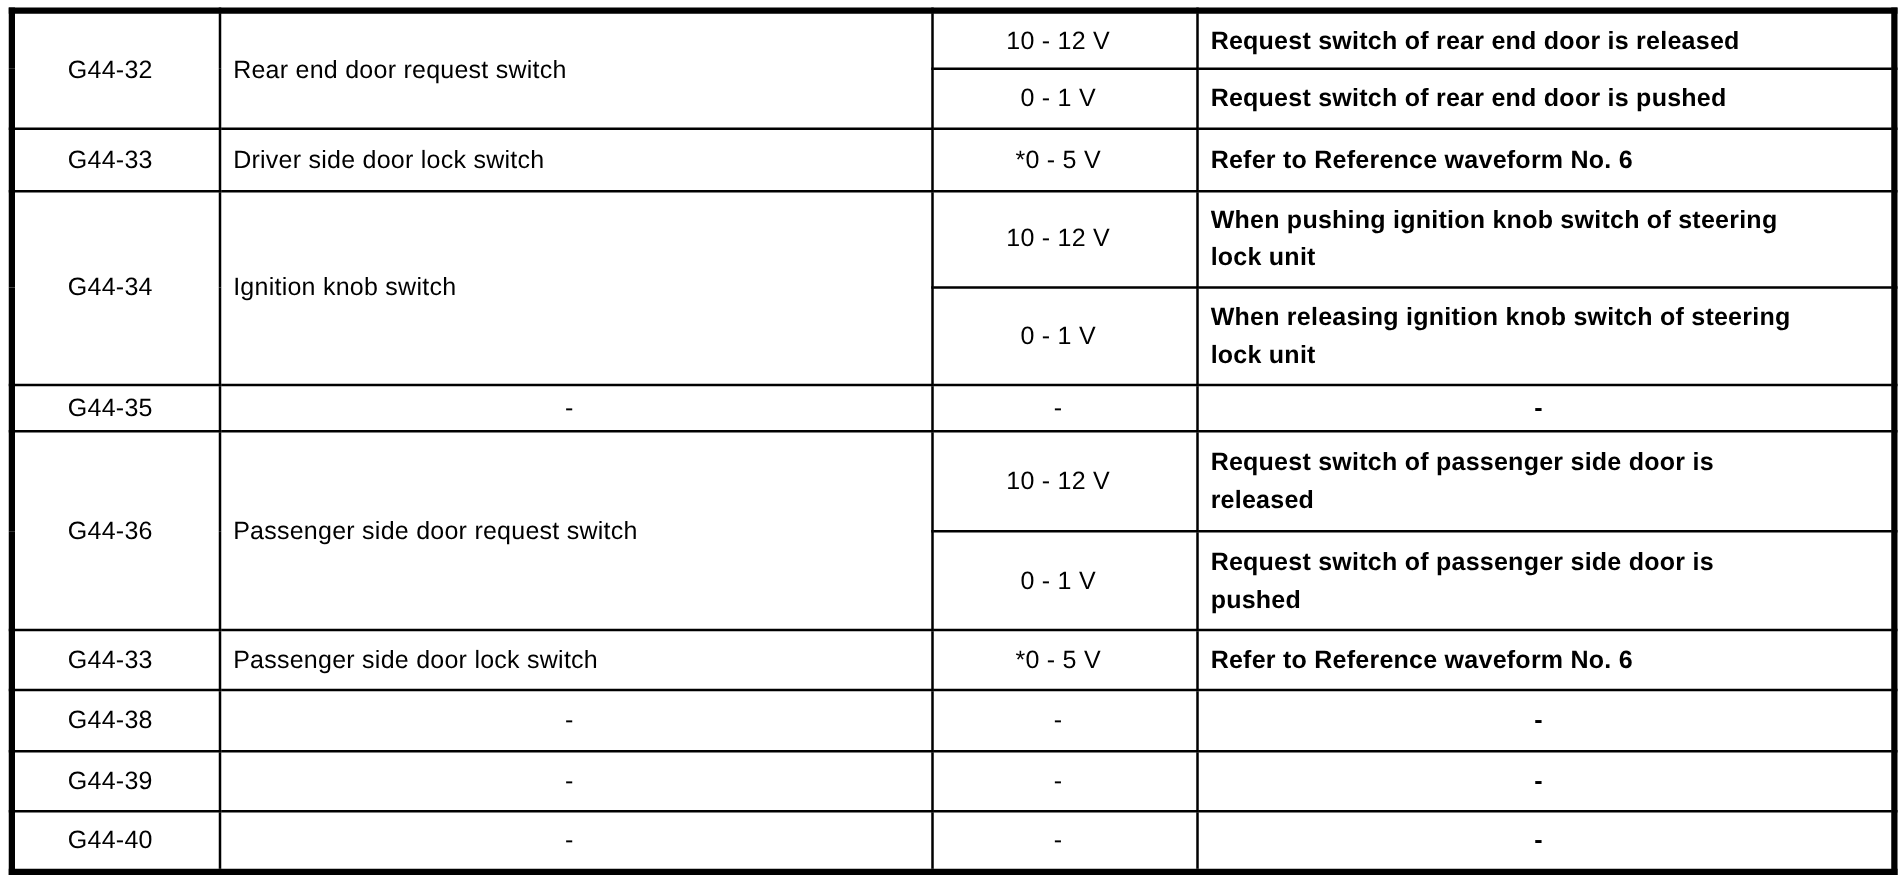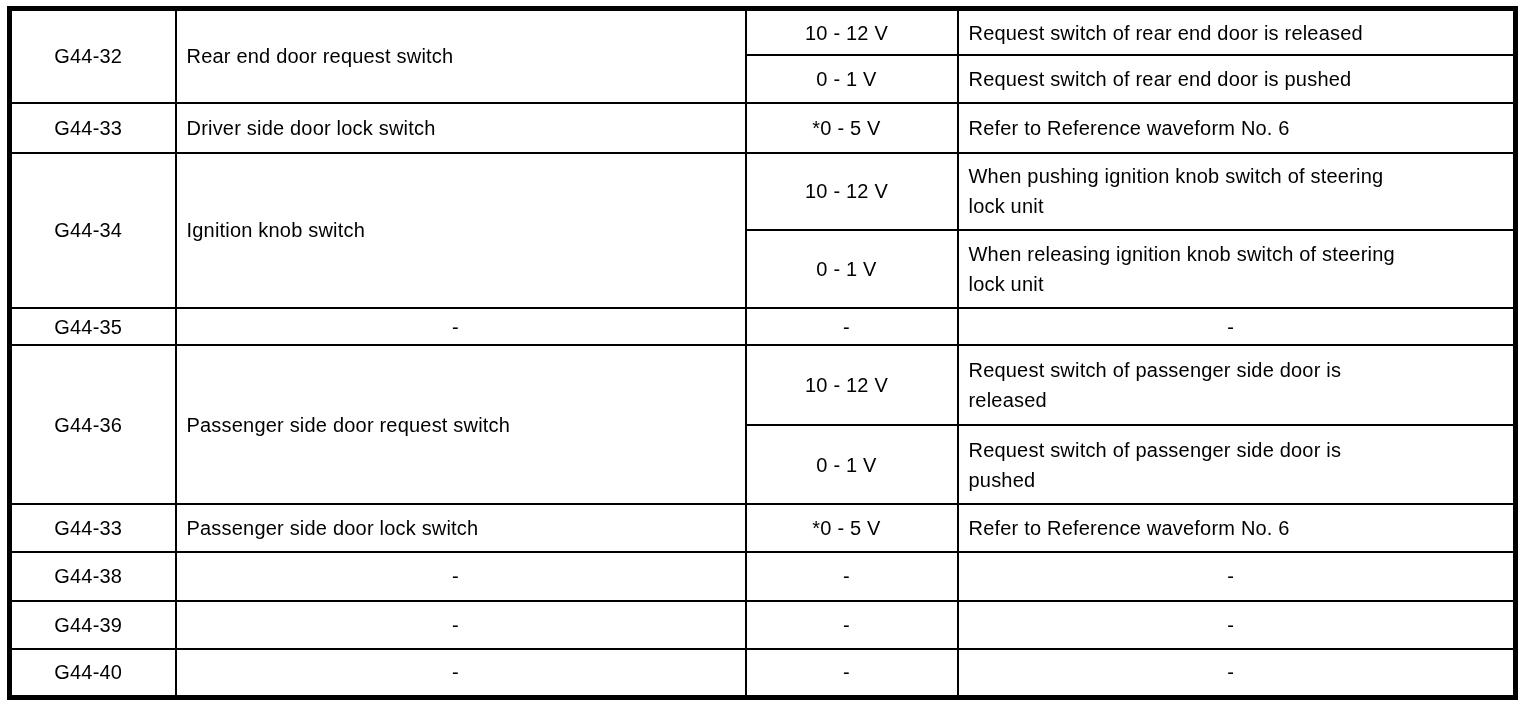--- a/index.html
+++ b/index.html
@@ -40,20 +40,21 @@
   }
   td.volt {
     text-align: center;
     padding-left: 4px;
     padding-right: 4px;
   }
   td.sig { text-align: left; }
   td.cond {
     text-align: left;
     white-space: pre-line;
+    font-weight: bold;
   }
   td.c { text-align: center; }
   
   tr.h46 { height: 46px; }
   tr.h47 { height: 47px; }
   tr.h48 { height: 48px; margin-top: 28px; }
   tr.h49 { height: 49px; }
   tr.h45 { height: 33px; }
   tr.h76 { height: 76px; }
   tr.h77 { height: 77px; }

